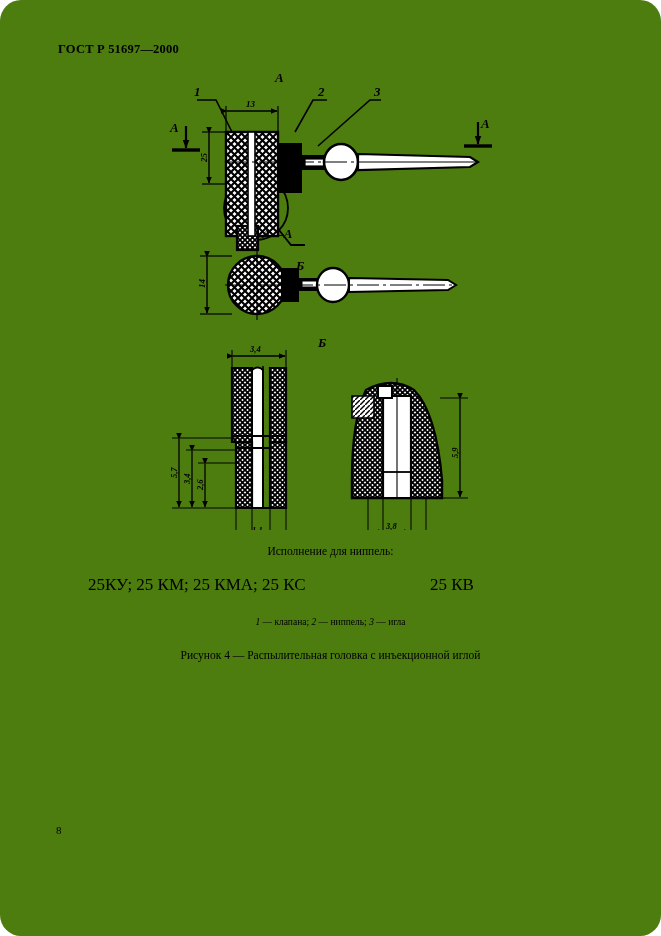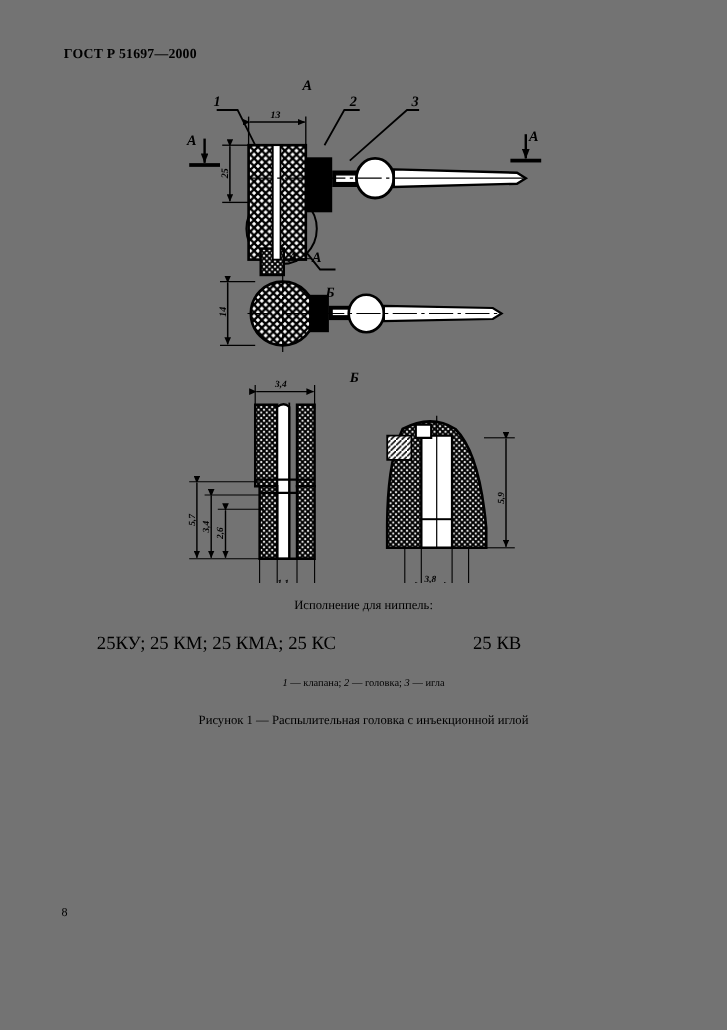--- a/index.html
+++ b/index.html
@@ -13,21 +13,22 @@
     position: relative;
     overflow: hidden;
     font-family: "Liberation Serif", serif;
     color: #000000;
   }
 
   
   .page {
     position: absolute;
     inset: 0;
-    background: #737373;
+    background: #4d7c0f;
+    border-radius: 21px;
   }
 
   
   .doc-header {
     position: absolute;
     left: 58px;
     top: 42px;
     font-family: "Liberation Serif", serif;
     font-weight: bold;
     font-size: 12.5px;
@@ -358,20 +359,20 @@
   <div class="caption-block">
 
     <div class="cap-center">Исполнение для ниппель:</div>
 
     <div class="variant-row">
       <span class="variant-left">25КУ; 25 КМ; 25 КМА; 25 КС</span>
       <span class="variant-right">25 КВ</span>
     </div>
 
     <div class="legend-row">
-      <i>1</i><span> — </span><span>клапана;</span>&nbsp;<i>2</i><span> — </span><span>головка;</span>&nbsp;<i>3</i><span> — </span><span>игла</span>
+      <i>1</i><span> — </span><span>клапана;</span>&nbsp;<i>2</i><span> — </span><span>ниппель;</span>&nbsp;<i>3</i><span> — </span><span>игла</span>
     </div>
 
-    <div class="figure-title">Рисунок 1 — Распылительная головка с инъекционной иглой</div>
+    <div class="figure-title">Рисунок 4 — Распылительная головка с инъекционной иглой</div>
   </div>
 
   <div class="page-number">8</div>
 </div>
 
 </body></html>

